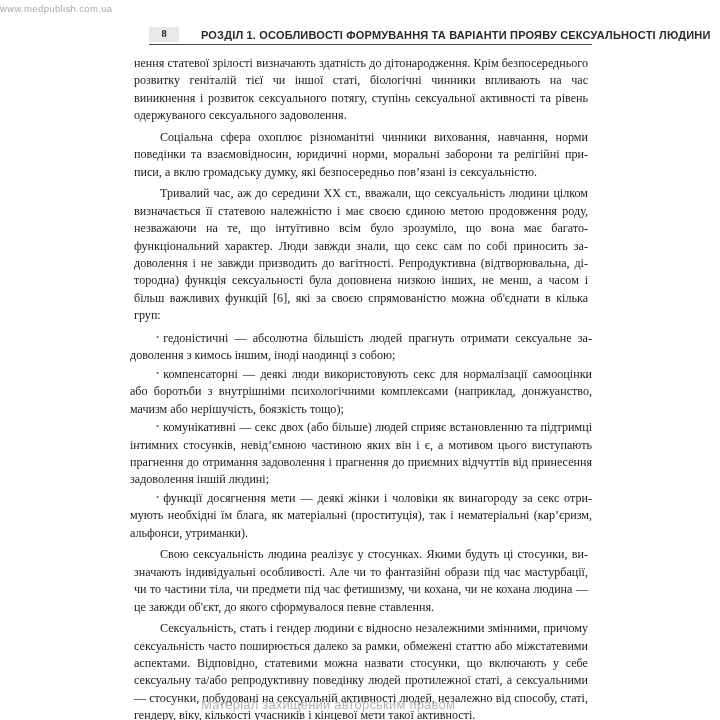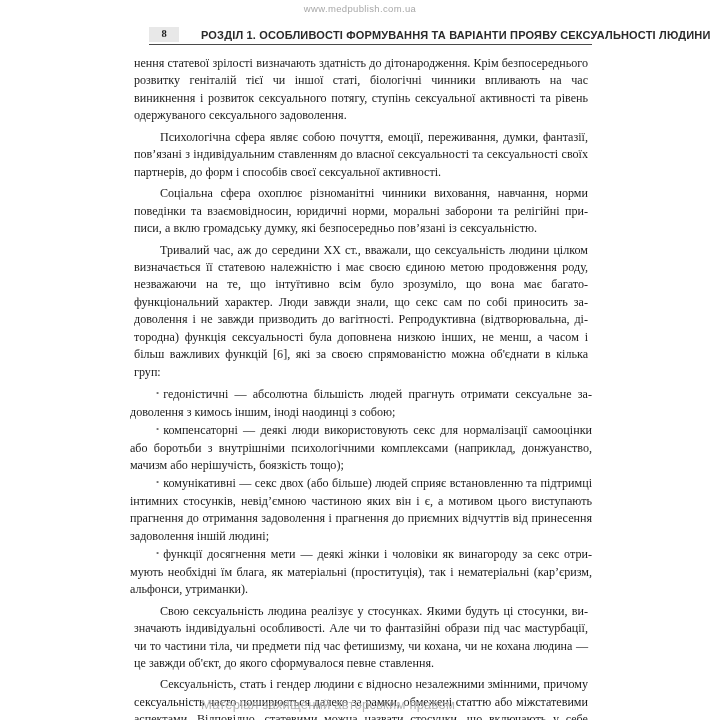--- a/index.html
+++ b/index.html
@@ -23,21 +23,20 @@
     height: 720px;
     box-sizing: border-box;
   }
 
   
   .watermark-top {
     position: absolute;
     top: 3px;
     left: 0;
     width: 720px;
-    text-align: center;
     font-family: "Liberation Sans", "DejaVu Sans", sans-serif;
     font-size: 9.5px;
     letter-spacing: 0.35px;
     color: #a8a8a8;
     white-space: nowrap;
   }
 
   
   .header {
     position: absolute;
@@ -151,21 +150,20 @@
     <div class="folio-box">
       <span class="folio-num">8</span>
     </div>
     <div class="header-title">РОЗДІЛ 1. ОСОБЛИВОСТІ ФОРМУВАННЯ ТА ВАРІАНТИ ПРОЯВУ СЕКСУАЛЬНОСТІ ЛЮДИНИ</div>
     <div class="header-rule"></div>
   </div>
 
   <div class="content">
 
     <p class="para no-indent">нення статевої зрілості визначають здатність до дітонародження. Крім безпосеред­нього розвитку геніталій тієї чи іншої статі, біологічні чинники впливають на час виникнення і розвиток сексуального потягу, ступінь сексуальної активності та рі­вень одержуваного сексуального задоволення.</p>
-    <p class="para">Психологічна сфера являє собою почуття, емоції, переживання, думки, фанта­зії, пов’язані з індивідуальним ставленням до власної сексуальності та сексуально­сті своїх партнерів, до форм і способів своєї сексуальної активності.</p>
     <p class="para">Соціальна сфера охоплює різноманітні чинники виховання, навчання, норми поведінки та взаємовідносин, юридичні норми, моральні заборони та релігійні при­писи, а вклю громадську думку, які безпосередньо пов’язані із сексуальністю.</p>
     <p class="para">Тривалий час, аж до середини XX ст., вважали, що сексуальність людини ціл­ком визначається її статевою належністю і має своєю єдиною метою продовження роду, незважаючи на те, що інтуїтивно всім було зрозуміло, що вона має багато­функціональний характер. Люди завжди знали, що секс сам по собі приносить за­доволення і не завжди призводить до вагітності. Репродуктивна (відтворювальна, ді­тородна) функція сексуальності була доповнена низкою інших, не менш, а часом і більш важливих функцій [6], які за своєю спрямованістю можна об'єднати в кілька груп:</p>
 
     <p class="bullet">
         <span class="bullet-body"><span class="dot-glyph">•</span><span>гедоністичні — абсолютна більшість людей прагнуть отримати сексуальне за­доволення з кимось іншим, іноді наодинці з собою;</span></span>
       </p>
     <p class="bullet">
         <span class="bullet-body"><span class="dot-glyph">•</span><span>компенсаторні — деякі люди використовують секс для нормалізації само­оцінки або боротьби з внутрішніми психологічними комплексами (наприклад, дон­жуанство, мачизм або нерішучість, боязкість тощо);</span></span>
       </p>
     <p class="bullet">

